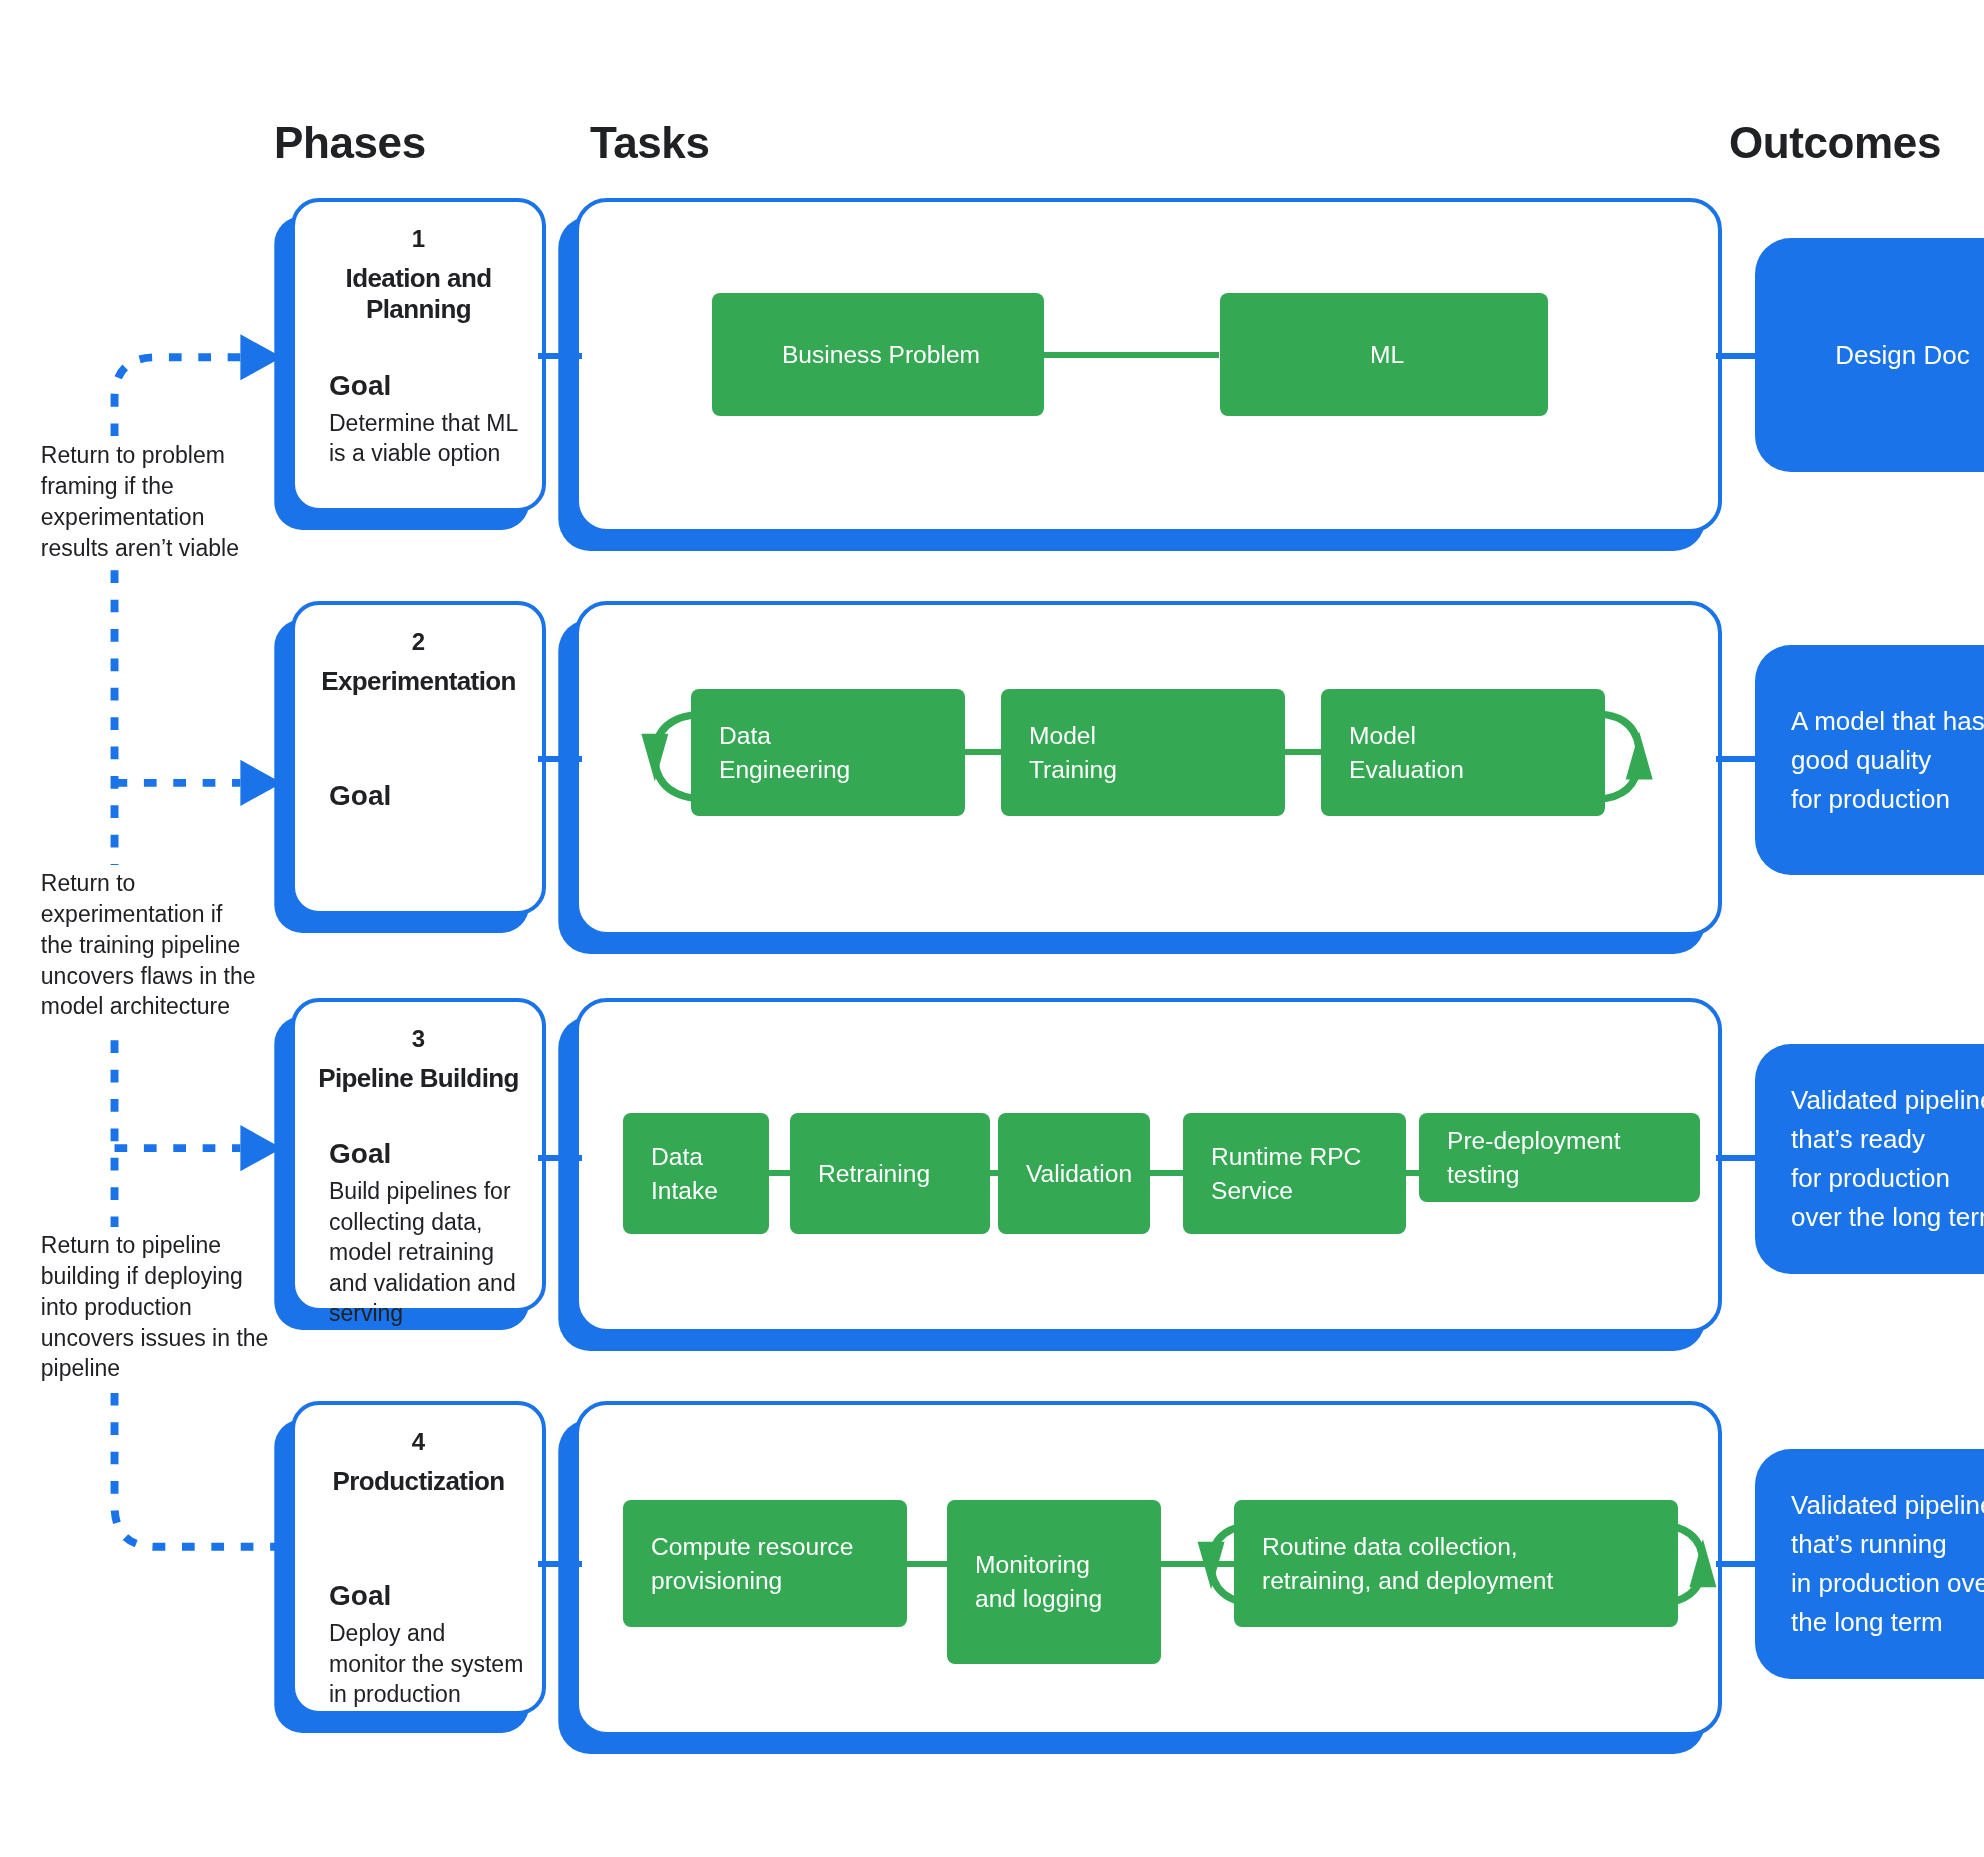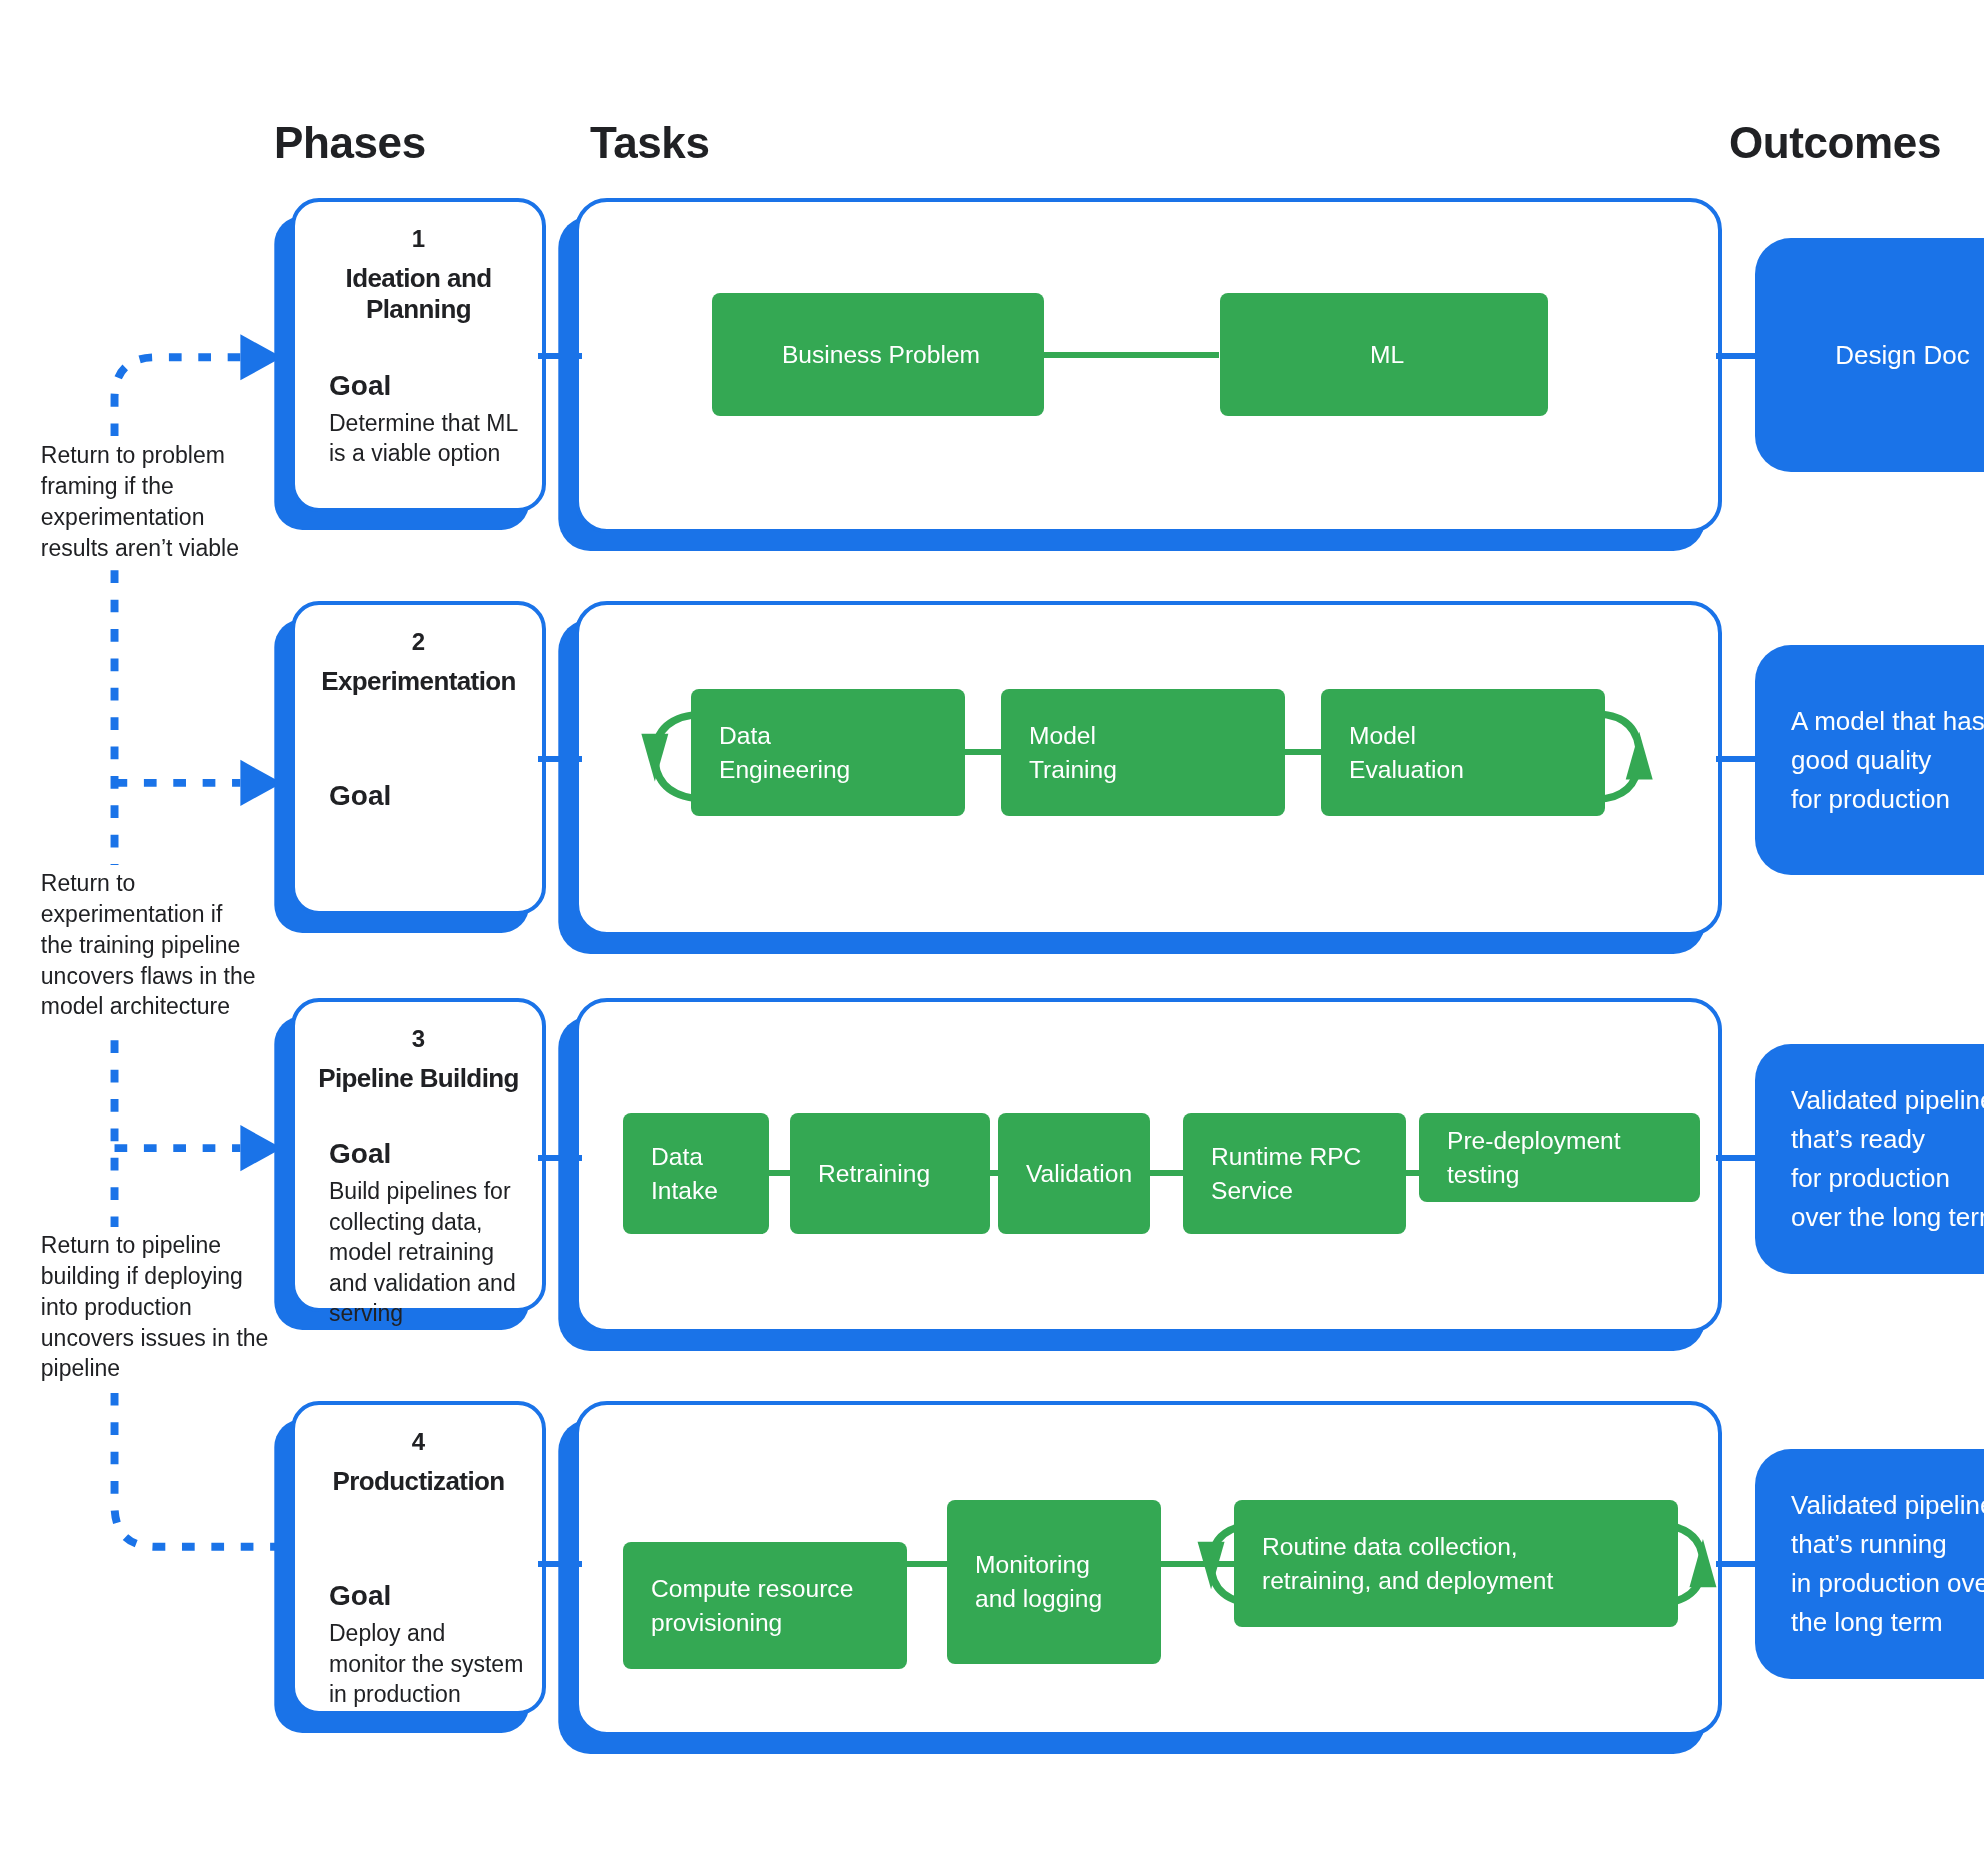--- a/index.html
+++ b/index.html
@@ -44,21 +44,21 @@
   #t-bp{left:133px;top:91px;width:332px;height:123px;}
   #t-ml{left:641px;top:91px;width:328px;height:123px;}
   #t-de{left:112px;top:84px;width:274px;height:127px;}
   #t-mt{left:422px;top:84px;width:284px;height:127px;}
   #t-me{left:742px;top:84px;width:284px;height:127px;}
   #t-di{left:44px;top:111px;width:146px;height:121px;}
   #t-rt{left:211px;top:111px;width:200px;height:121px;}
   #t-va{left:419px;top:111px;width:152px;height:121px;}
   #t-rr{left:604px;top:111px;width:223px;height:121px;}
   #t-pd{left:840px;top:111px;width:281px;height:89px;}
-  #t-cr{left:44px;top:95px;width:284px;height:127px;margin-top:42px;}
+  #t-cr{left:44px;top:95px;width:284px;height:127px;}
   #t-mo{left:368px;top:95px;width:214px;height:164px;}
   #t-rd{left:655px;top:95px;width:444px;height:127px;}
 
   
   .gconn{position:absolute;height:5.6px;background:#34A853;}
   #g-r1{left:464px;top:150px;width:176px;}
   #g-r2a{left:386px;top:144px;width:37px;}
   #g-r2b{left:706px;top:144px;width:36px;}
   #g-r3a{left:189px;top:168px;width:22px;}
   #g-r3b{left:393px;top:168px;width:26px;}

